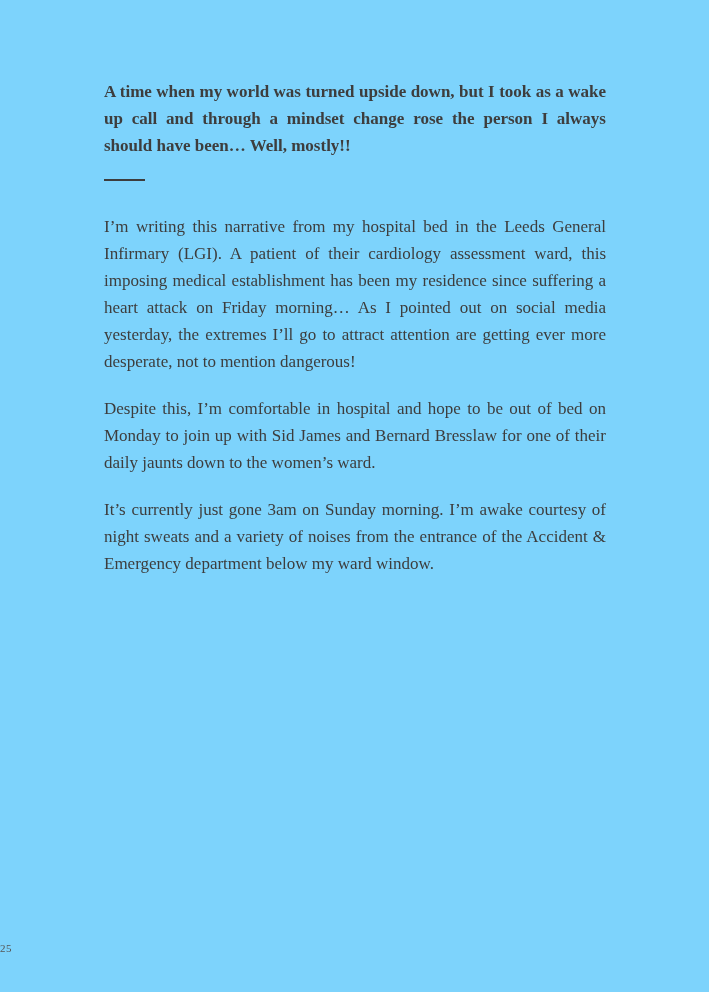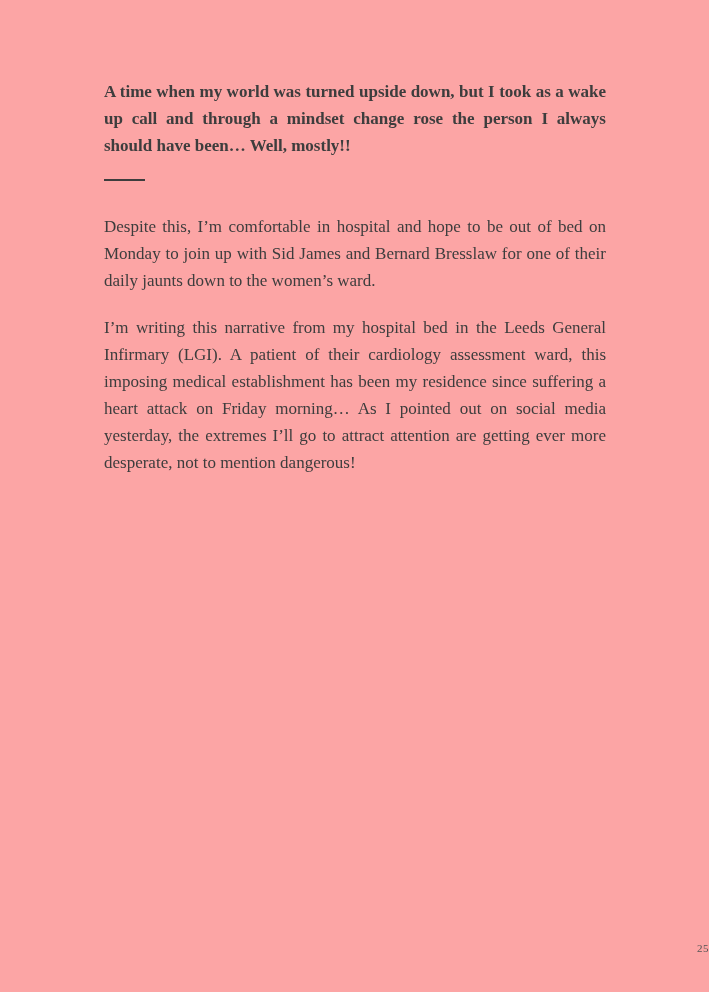--- a/index.html
+++ b/index.html
@@ -6,21 +6,21 @@
   body {
     width: 709px;
     height: 992px;
     background: #ffffff;
     font-family: "Liberation Serif", serif;
   }
   .page {
     position: relative;
     width: 709px;
     height: 992px;
-    background: #fca5a5;
+    background: #7dd3fc;
     overflow: hidden;
   }
   .text-block {
     position: absolute;
     left: 104px;
     top: 78px;
     width: 502px;
     color: #3d3d3d;
     font-size: 17px;
     line-height: 27px;
@@ -33,34 +33,35 @@
     width: 41px;
     height: 0;
     border-top: 2px solid #3d3d3d;
     margin: 4px 0 32px 0;
   }
   .footer {
     position: absolute;
     left: 0;
     right: 0;
     top: 938px;
-    text-align: right;
+    text-align: left;
   }
   .page-num {
     font-size: 11px;
     color: #555555;
     letter-spacing: 0.5px;
   }
 </style>
 </head>
 <body>
 
 <div class="page">
   <div class="text-block">
     <p class="intro">A time when my world was turned upside down, but I took as a wake up call and through a mindset change rose the person I always should have been…  Well, mostly!!</p>
     <div class="separator"></div>
+    <p>I’m writing this narrative from my hospital bed in the Leeds General Infirmary (LGI). A patient of their cardiology assessment ward, this imposing medical establishment has been my residence since suffering a heart attack on Friday morning… As I pointed out on social media yesterday, the extremes I’ll go to attract attention are getting ever more desperate, not to mention dangerous!</p>
     <p>Despite this, I’m comfortable in hospital and hope to be out of bed on Monday to join up with Sid James and Bernard Bresslaw for one of their daily jaunts down to the women’s ward.</p>
-    <p>I’m writing this narrative from my hospital bed in the Leeds General Infirmary (LGI). A patient of their cardiology assessment ward, this imposing medical establishment has been my residence since suffering a heart attack on Friday morning… As I pointed out on social media yesterday, the extremes I’ll go to attract attention are getting ever more desperate, not to mention dangerous!</p>
+    <p>It’s currently just gone 3am on Sunday morning. I’m awake courtesy of night sweats and a variety of noises from the entrance of the Accident &amp; Emergency department below my ward window.</p>
   </div>
   <div class="footer">
     <span class="page-num">25</span>
   </div>
 </div>
 
 </body></html>

